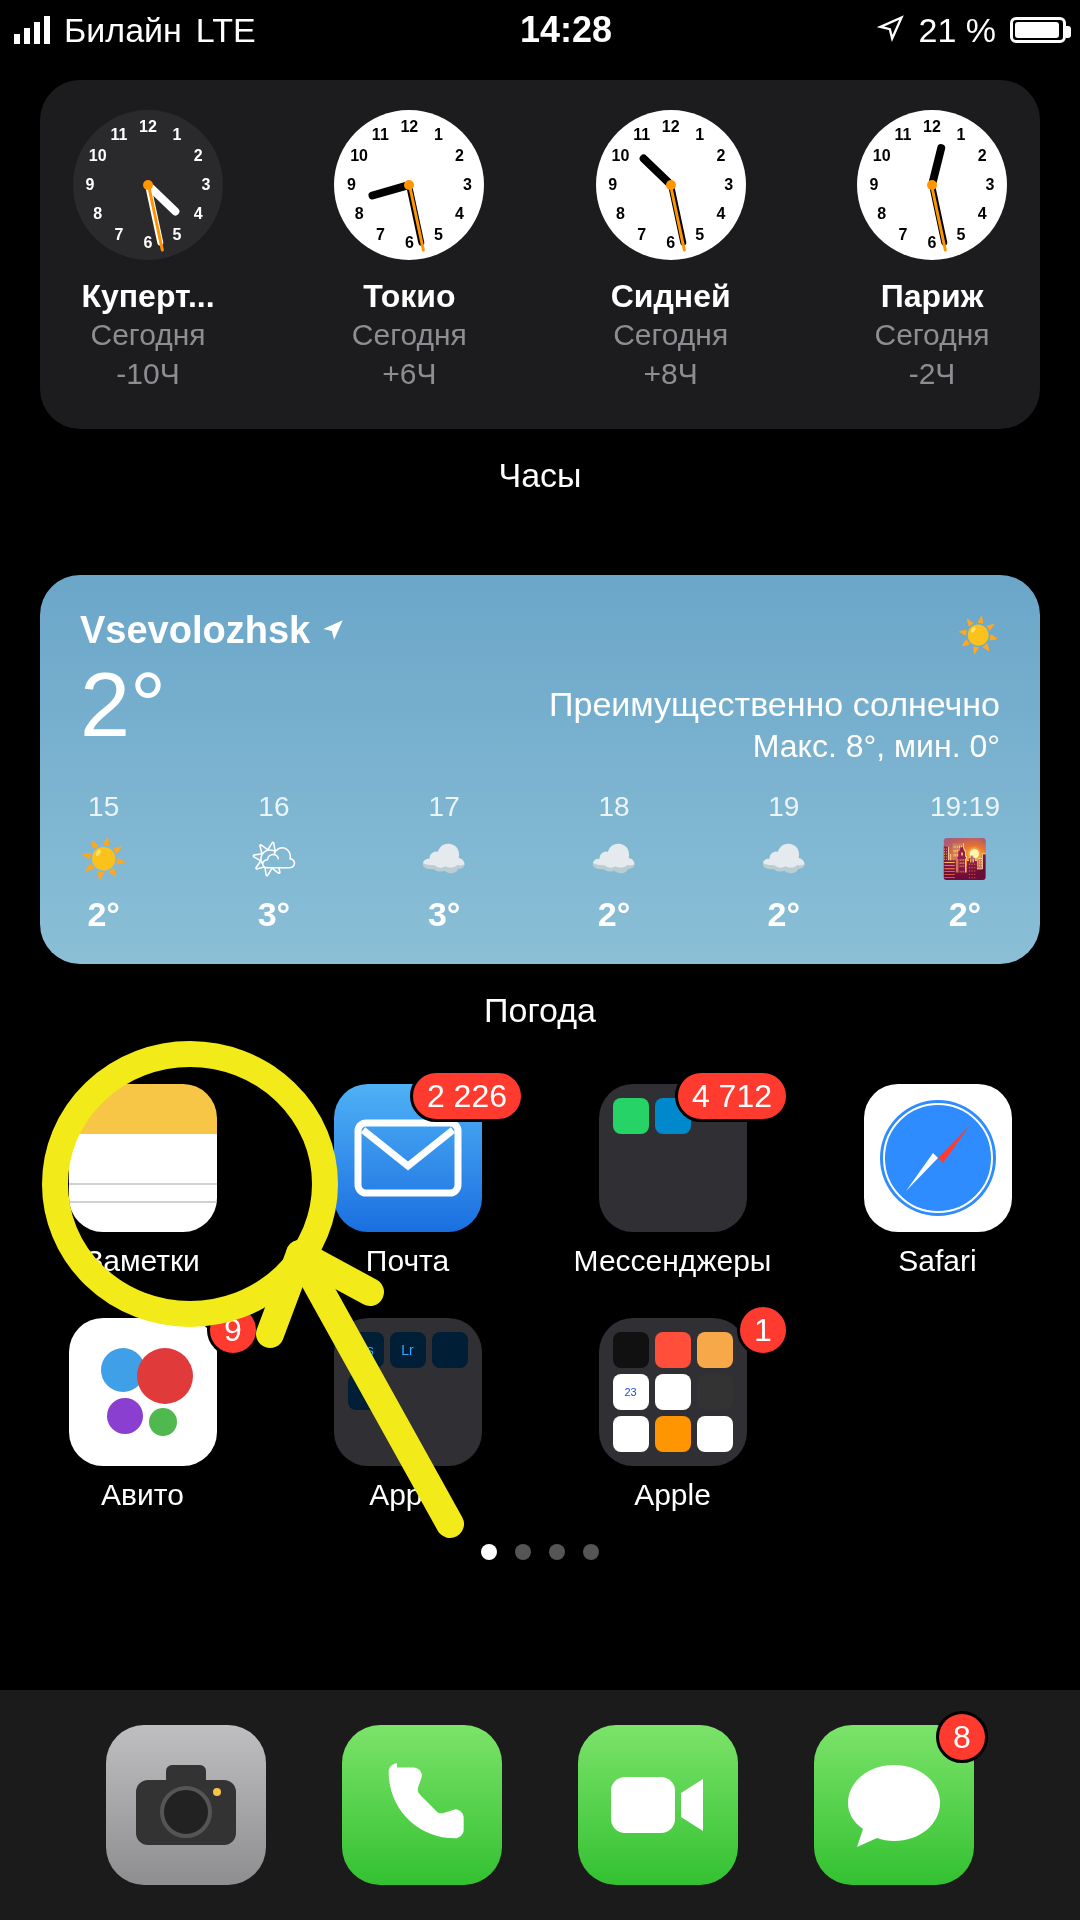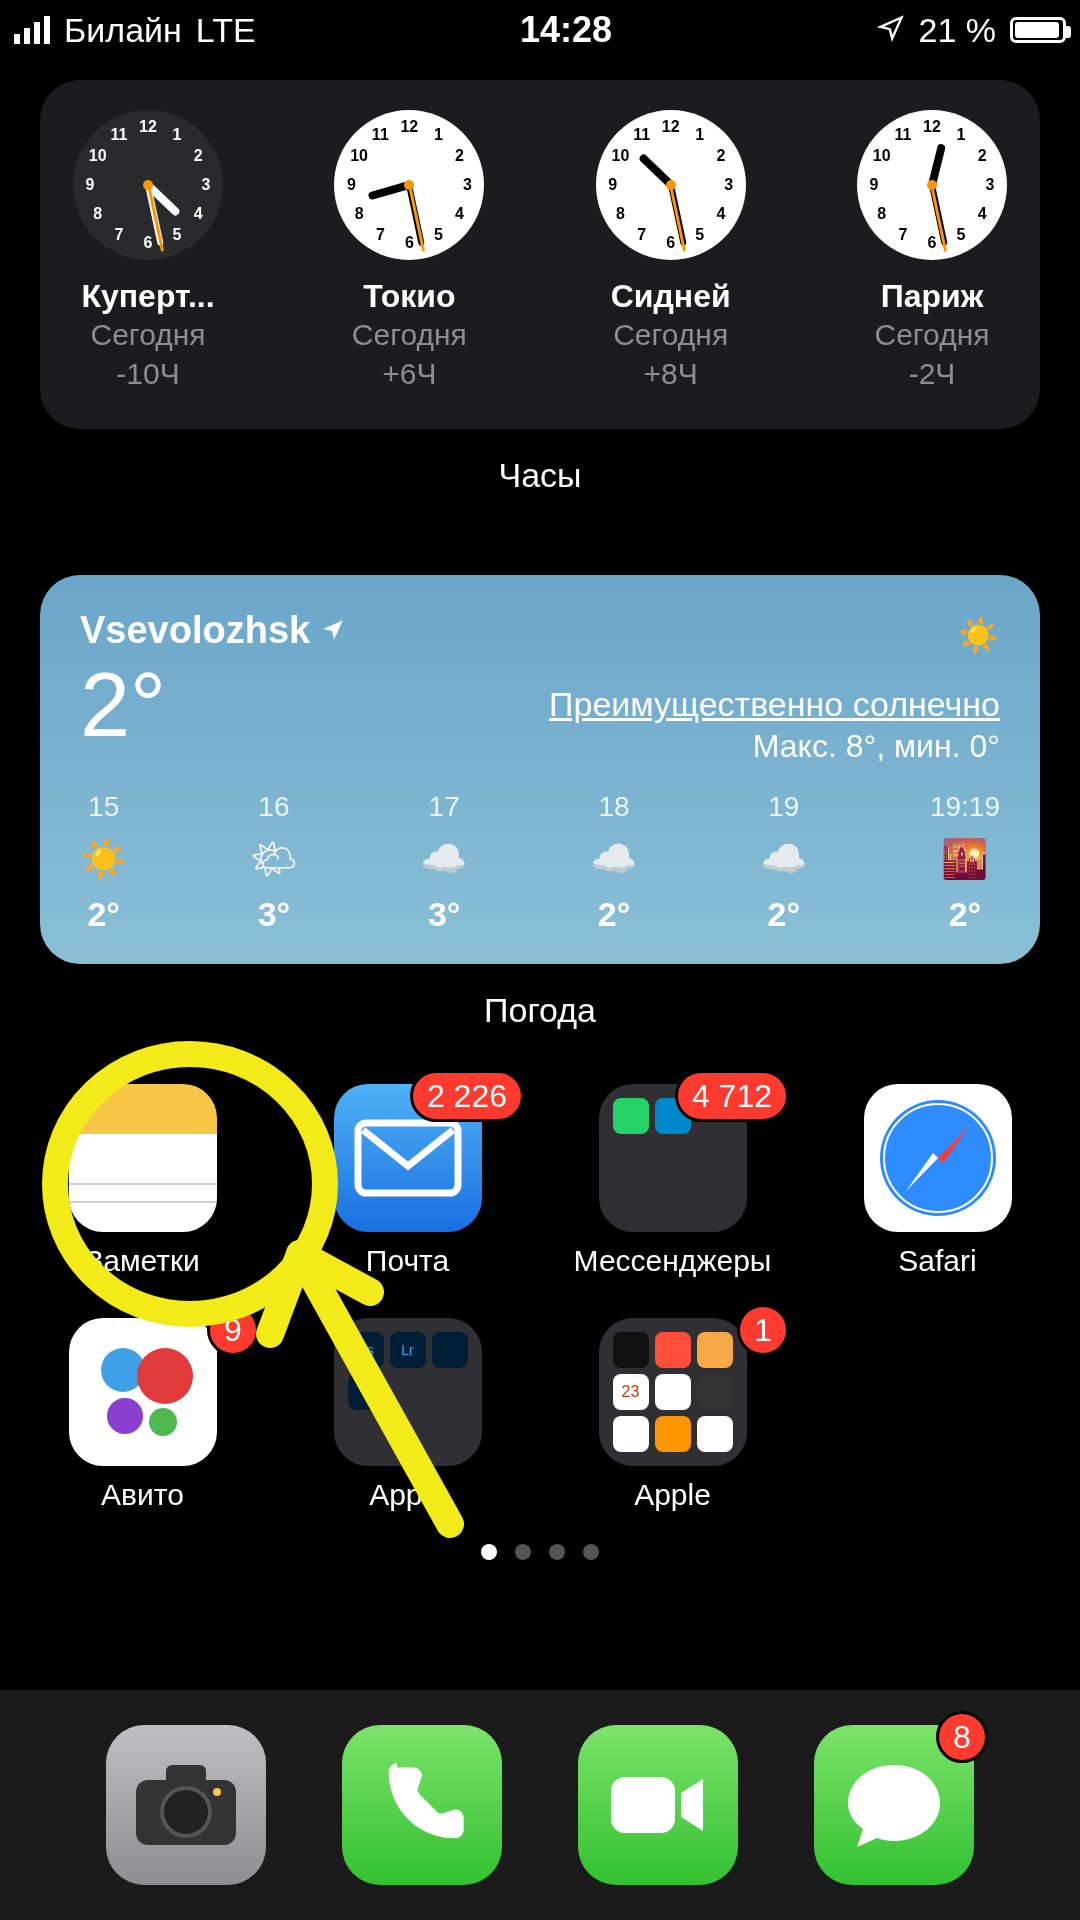--- a/index.html
+++ b/index.html
@@ -214,21 +214,21 @@
           <span>
             <svg width="26" height="26" viewBox="0 0 24 24" fill="#fff">
                 <path d="M3 11l18-8-8 18-2-8-8-2z"></path>
               </svg>
           </span>
         </div>
         <div class="w-temp">2°</div>
       </div>
       <div style="text-align:right;padding-top:6px;">
         <div style="font-size:34px;text-align:right;">☀️</div>
-        <div class="w-desc" style="margin-top:30px;text-decoration:underline;">Преимущественно солнечно</div>
+        <div class="w-desc" style="margin-top:30px;">Преимущественно солнечно</div>
         <div class="w-range">Макс. 8°, мин. 0°</div>
       </div>
     </div>
     <div class="w-hours" id="whours">
         <div class="w-hr">
           <div class="t">15</div>
           <div class="ic">☀️</div>
           <div class="d">2°</div>
         </div>
         <div class="w-hr">
@@ -341,21 +341,21 @@
           </div>
         </div>
         <div class="app-label">Apple</div>
       </div>
       <div class="app">
         <div class="app-icon folder">
           <div class="folder-grid">
             <div style="background:#111"></div>
             <div style="background:#ff4f3a"></div>
             <div style="background:#f7a94a"></div>
-            <div style="background:#fff;color:#c2410c;font-size:16px;display:flex;align-items:center;justify-content:center;">23</div>
+            <div style="background:#fff;color:#1d4ed8;font-size:11px;display:flex;align-items:center;justify-content:center;">23</div>
             <div style="background:#fff"></div>
             <div style="background:#333"></div>
             <div style="background:#fff"></div>
             <div style="background:#ff9500"></div>
             <div style="background:#fff"></div>
           </div>
         </div>
         <div class="badge">1</div>
         <div class="app-label">Apple</div>
       </div>

